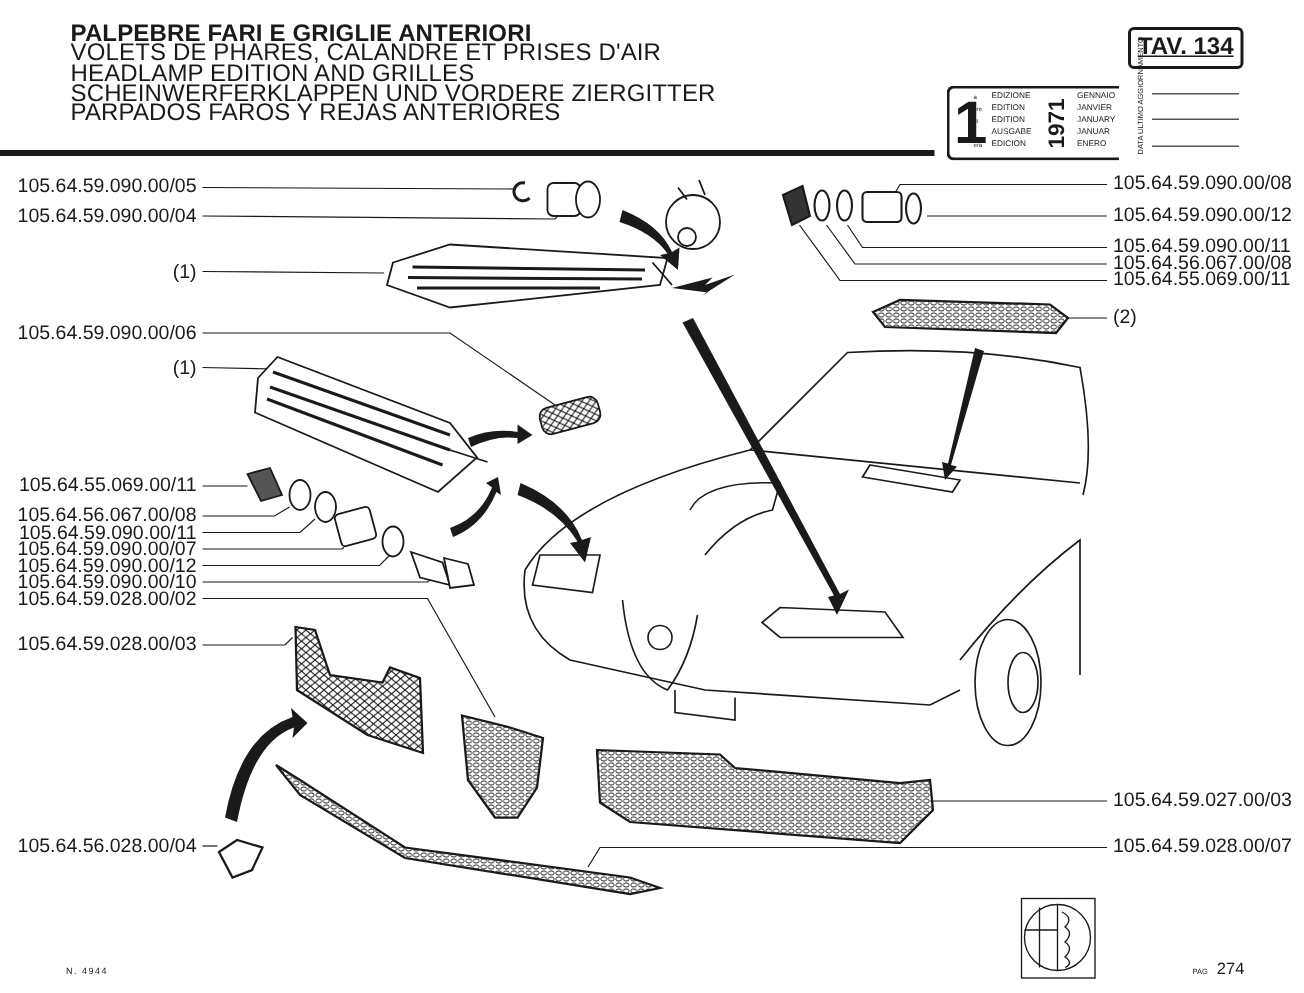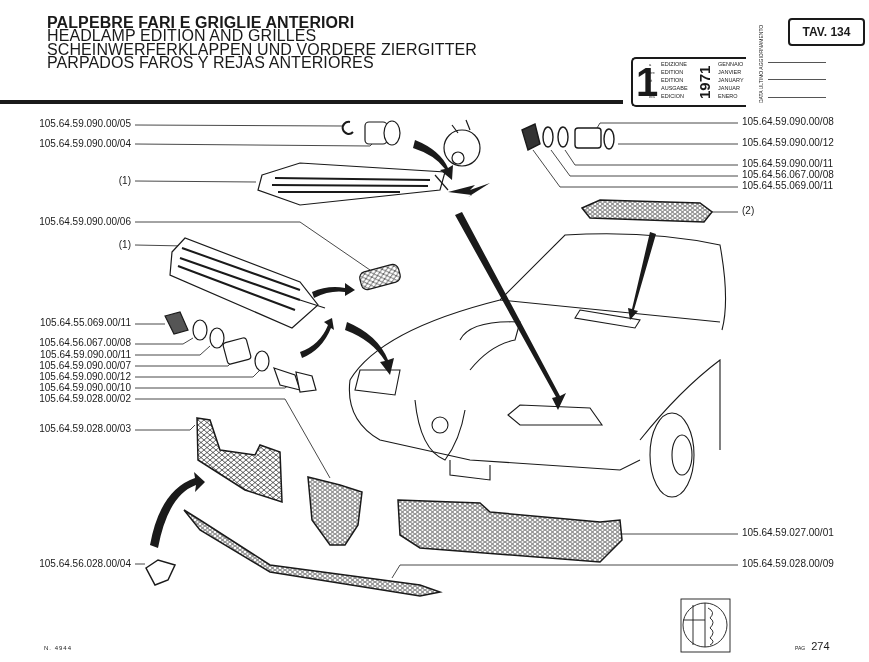--- a/index.html
+++ b/index.html
@@ -2,47 +2,48 @@
 <html><head>
 <meta charset="utf-8">
 <style>
   html, body { margin: 0; padding: 0; background: #ffffff; }
   body { width: 869px; height: 662px; position: relative; overflow: hidden;
          font-family: "Liberation Sans", sans-serif; color: #1a1a1a; }
   .title-block { position: absolute; left: 47px; top: 16px; font-size: 16px; line-height: 13.3px; }
   .title-block div { white-space: nowrap; letter-spacing: 0.1px; }
   .title-block .bold { font-weight: bold; }
   .rule { position: absolute; left: 0; top: 100px; width: 623px; height: 4px; background: #1a1a1a; }
-  .tav { position: absolute; left: 788px; top: 18px; width: 73px; height: 24px; border: 2px solid #1a1a1a;
-         border-radius: 4px; font-weight: bold; font-size: 12px; display: flex; align-items: center; justify-content: center; }
+  .tav { position: absolute; left: 752px; top: 18px; width: 73px; height: 24px; border: 2px solid #1a1a1a;
+         border-radius: 4px; font-weight: bold; font-size: 16px; display: flex; align-items: center; justify-content: center; text-decoration: underline; }
   .edition { position: absolute; left: 631px; top: 57px; width: 113px; height: 46px; border: 2px solid #1a1a1a;
              border-right: none; border-radius: 5px 0 0 5px; font-size: 5.5px; }
   .edition .big1 { position: absolute; left: 3px; top: 1px; font-size: 40px; font-weight: bold; line-height: 44px; }
   .edition .ord { position: absolute; left: 16px; font-size: 4px; }
   .edition .lang { position: absolute; left: 28px; }
   .edition .mon { position: absolute; left: 85px; }
   .edition .year { position: absolute; left: 63px; top: 5px; font-size: 15px; font-weight: bold;
                    transform: rotate(-90deg); transform-origin: left top; top: 40px; }
   .update-label { position: absolute; left: 758px; top: 103px; font-size: 5px; transform: rotate(-90deg);
                   transform-origin: left top; white-space: nowrap; line-height: 6px; width: 50px; }
   .upd-line { position: absolute; left: 768px; width: 58px; height: 1px; background: #555; }
-  .lbl { position: absolute; font-size: 10px; white-space: nowrap; line-height: 10px; }
+  .lbl { position: absolute; font-size: 13px; white-space: nowrap; line-height: 10px; }
   .lbl.r { text-align: right; }
   .footer-n { position: absolute; left: 44px; top: 645px; font-size: 6px; letter-spacing: 1px; }
   .montreal { position: absolute; left: 537px; top: 643px; font-family: "Liberation Serif", serif; font-size: 10px;
               font-weight: bold; letter-spacing: 0.5px; text-decoration: underline; margin-top: 40px; }
   .pag { position: absolute; left: 795px; top: 640px; font-size: 11px; }
   .pag small { font-size: 5px; margin-right: 6px; }
   svg.drawing { position: absolute; left: 0; top: 0; }
 </style>
 </head>
 <body>
 
 <div class="title-block">
   <div class="bold">PALPEBRE FARI E GRIGLIE ANTERIORI</div>
+  <div>VOLETS DE PHARES, CALANDRE ET PRISES D'AIR</div>
   <div>HEADLAMP EDITION AND GRILLES</div>
   <div>SCHEINWERFERKLAPPEN UND VORDERE ZIERGITTER</div>
   <div>PARPADOS FAROS Y REJAS ANTERIORES</div>
 </div>
 <div class="rule"></div>
 <div class="tav">TAV. 134</div>
 
 <div class="edition">
   <div class="big1">1</div>
   <span class="ord" style="top:3px">a</span>
@@ -81,22 +82,22 @@
 <div class="lbl r" style="right:738px;top:394px">105.64.59.028.00/02</div>
 <div class="lbl r" style="right:738px;top:424px">105.64.59.028.00/03</div>
 <div class="lbl r" style="right:738px;top:559px">105.64.56.028.00/04</div>
 
 <div class="lbl" style="left:742px;top:117px">105.64.59.090.00/08</div>
 <div class="lbl" style="left:742px;top:138px">105.64.59.090.00/12</div>
 <div class="lbl" style="left:742px;top:159px">105.64.59.090.00/11</div>
 <div class="lbl" style="left:742px;top:170px">105.64.56.067.00/08</div>
 <div class="lbl" style="left:742px;top:181px">105.64.55.069.00/11</div>
 <div class="lbl" style="left:742px;top:206px">(2)</div>
-<div class="lbl" style="left:742px;top:528px">105.64.59.027.00/01</div>
-<div class="lbl" style="left:742px;top:559px">105.64.59.028.00/09</div>
+<div class="lbl" style="left:742px;top:528px">105.64.59.027.00/03</div>
+<div class="lbl" style="left:742px;top:559px">105.64.59.028.00/07</div>
 
 <svg class="drawing" width="869" height="662" viewBox="0 0 869 662">
   <defs>
     <pattern id="mesh" width="6" height="5" patternUnits="userSpaceOnUse">
       <path d="M0 0 L3 2.5 L0 5 M6 0 L3 2.5 L6 5" fill="none" stroke="#1a1a1a" stroke-width="0.7"></path>
     </pattern>
     <pattern id="hmesh" width="5" height="4" patternUnits="userSpaceOnUse">
       <ellipse cx="2.5" cy="2" rx="2" ry="1.4" fill="none" stroke="#1a1a1a" stroke-width="0.6"></ellipse>
     </pattern>
   </defs>

